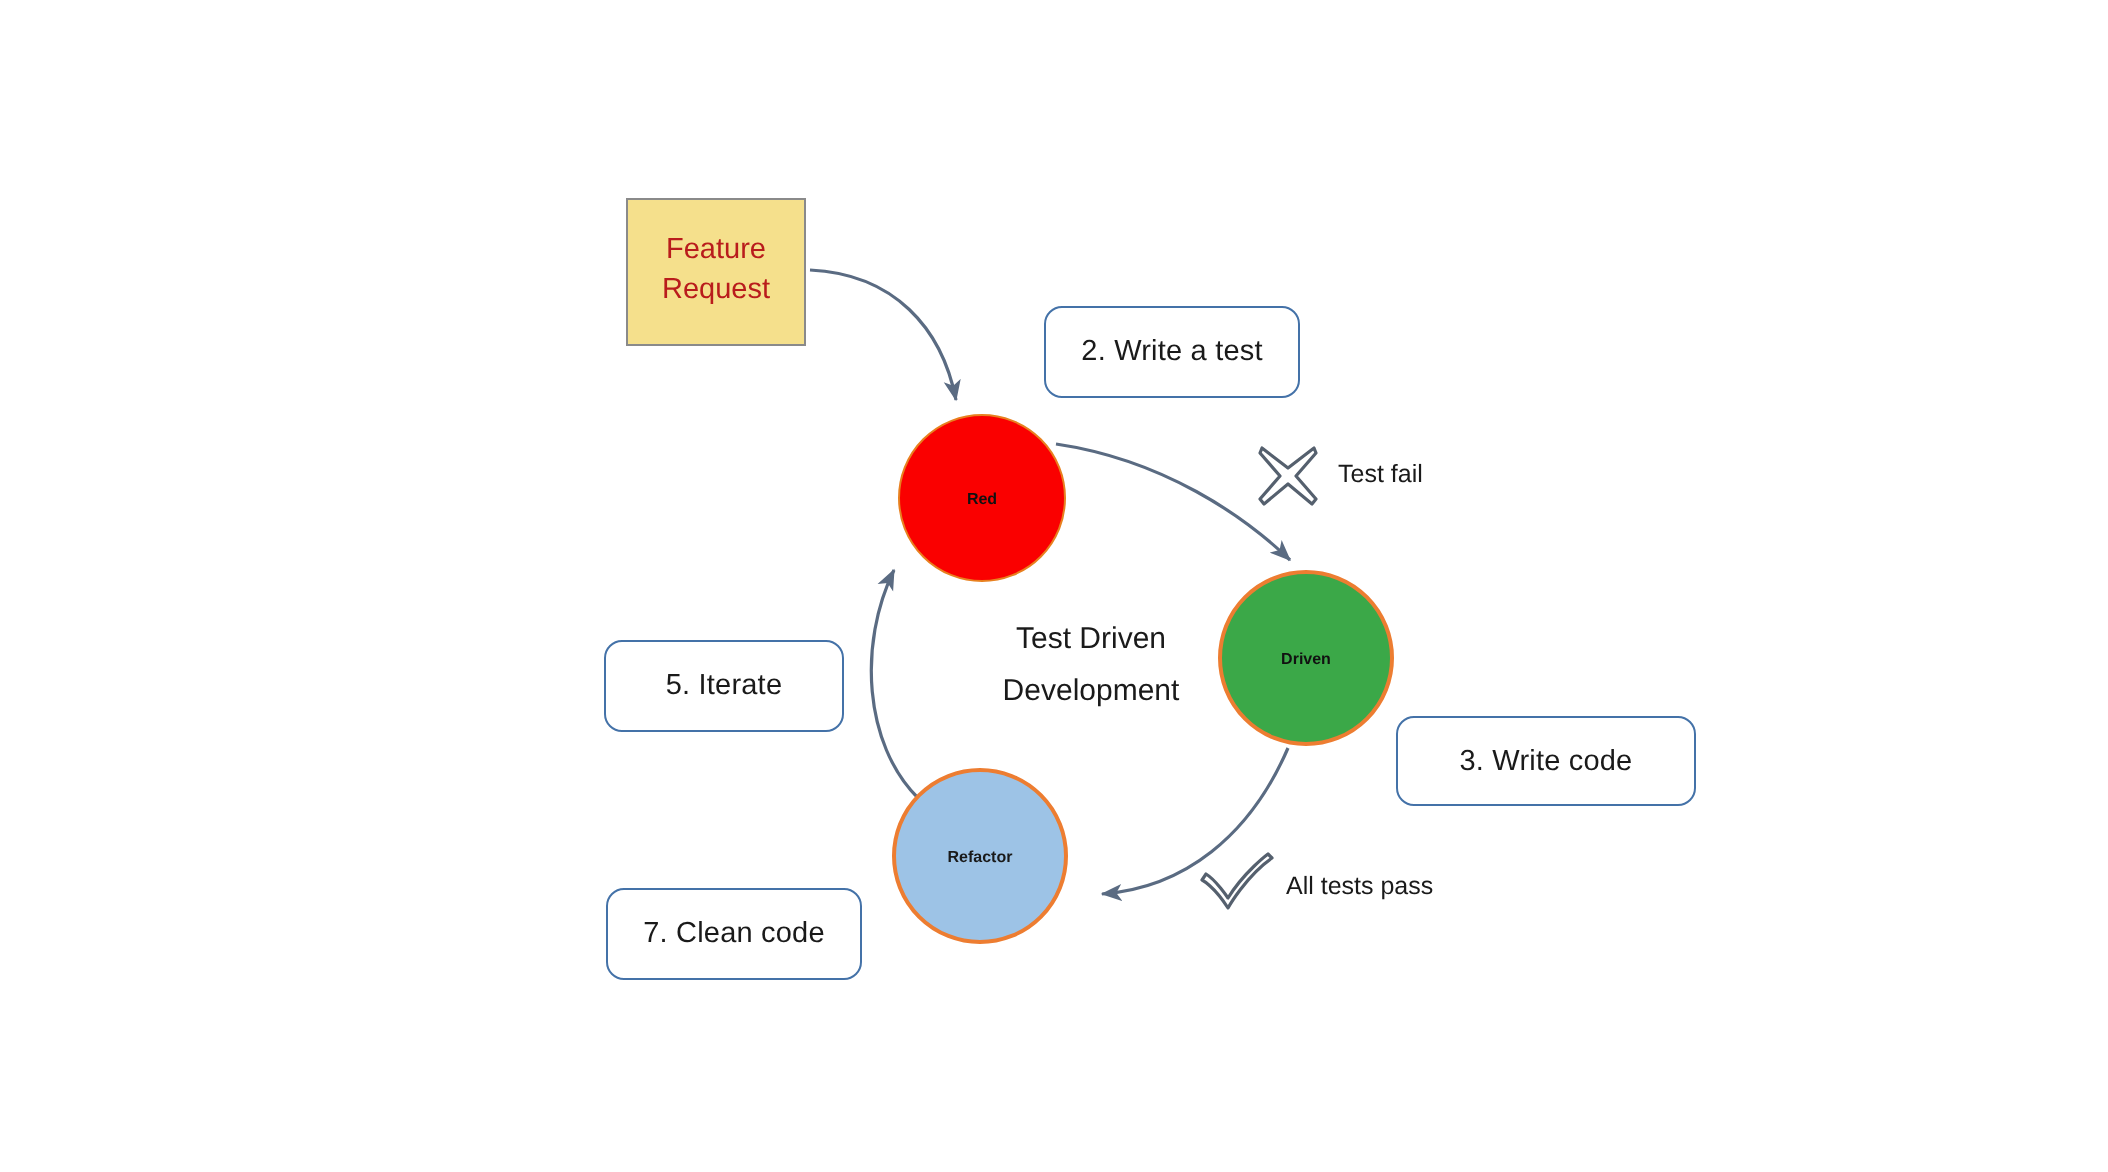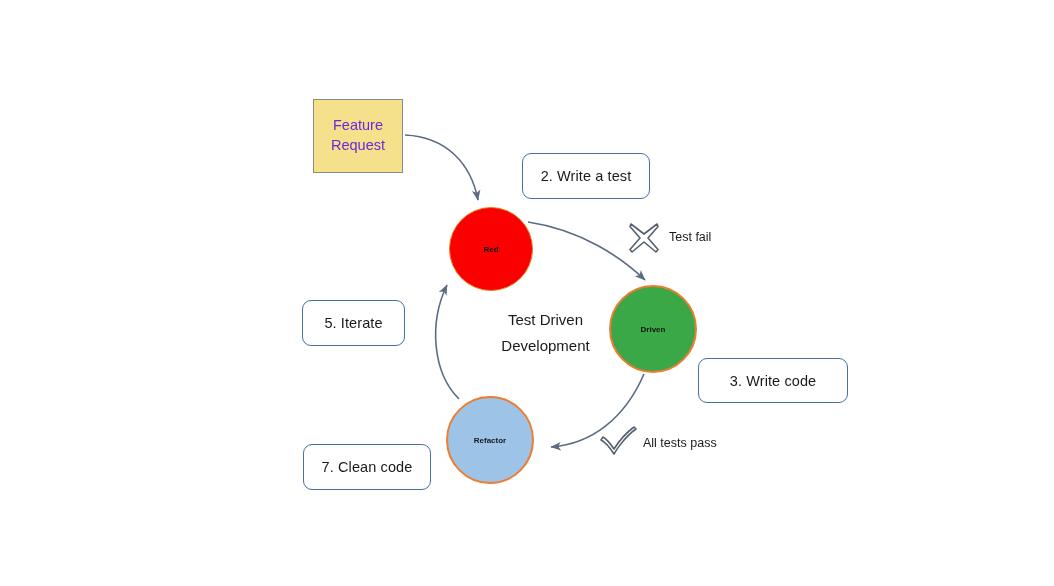--- a/index.html
+++ b/index.html
@@ -45,21 +45,21 @@
   
   .feature-box {
     position: absolute;
     box-sizing: border-box;
     background: #F5E08C;
     border: 1.4px solid #8A8A8A;
     display: flex;
     flex-direction: column;
     align-items: center;
     justify-content: center;
-    color: #6d28d9;
+    color: #b91c1c;
     font-size: 14.5px;
     line-height: 1.35;
     text-align: center;
   }
 
   
   .node-circle {
     position: absolute;
     box-sizing: border-box;
     border-radius: 50%;
@@ -124,38 +124,38 @@
   </div>
 
   <div class="callout" style="left:698px; top:358px; width:150px; height:45px;">
     <span>3. Write code</span>
   </div>
 
   <div class="callout" style="left:303px; top:444px; width:128px; height:46px;">
     <span>7. Clean code</span>
   </div>
 
-  <div class="callout" style="left:302px; top:300px; width:103px; height:46px;">
+  <div class="callout" style="left:302px; top:320px; width:120px; height:46px;">
     <span>5. Iterate</span>
   </div>
 
   <div class="feature-box" style="left:313px; top:99px; width:90px; height:74px;">
     <span>Feature</span>
     <span>Request</span>
   </div>
 
   <div class="node-circle circle-red" style="left:449px; top:207px; width:84px; height:84px;">
     <span>Red</span>
   </div>
 
   <div class="node-circle circle-green" style="left:609px; top:285px; width:88px; height:88px;">
     <span>Driven</span>
   </div>
 
-  <div class="node-circle circle-blue" style="left:446px; top:396px; width:88px; height:88px;">
+  <div class="node-circle circle-blue" style="left:446px; top:384px; width:88px; height:88px;">
     <span>Refactor</span>
   </div>
 
   <div class="center-title" style="left:478px; top:307px; width:135px;">
     <div>Test Driven</div>
     <div>Development</div>
   </div>
 
   <div class="icon-wrap" style="left:624px; top:218px; width:40px; height:40px;">
     <svg width="40" height="40" viewBox="0 0 40 40" xmlns="http://www.w3.org/2000/svg">

